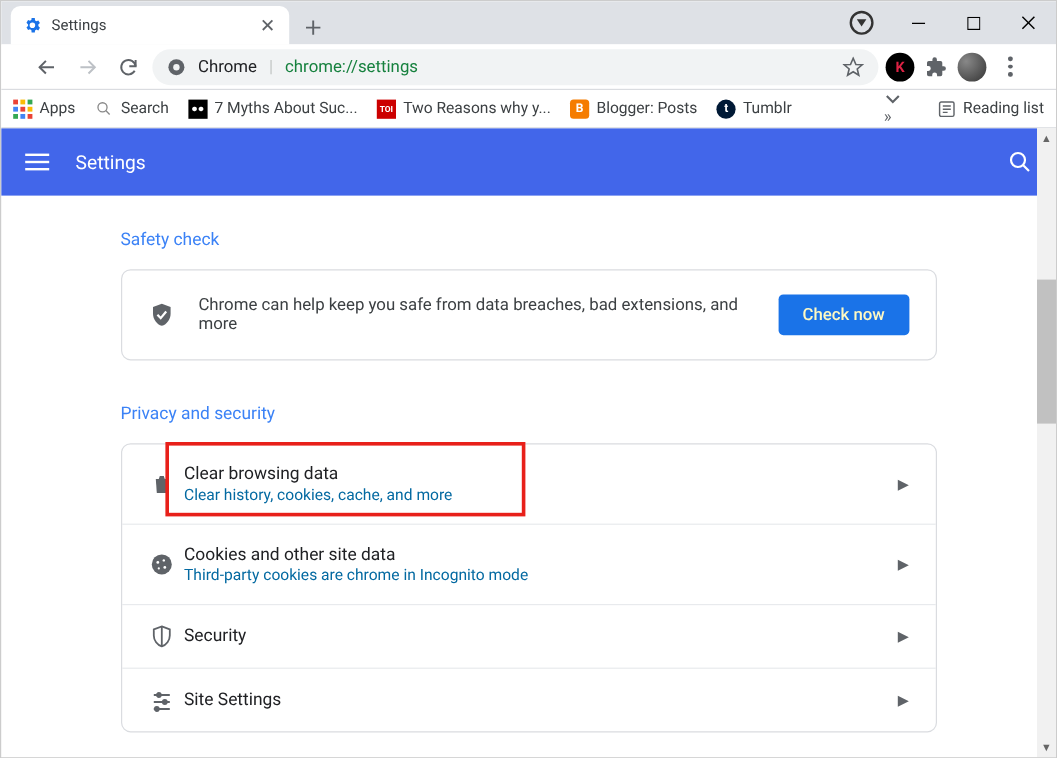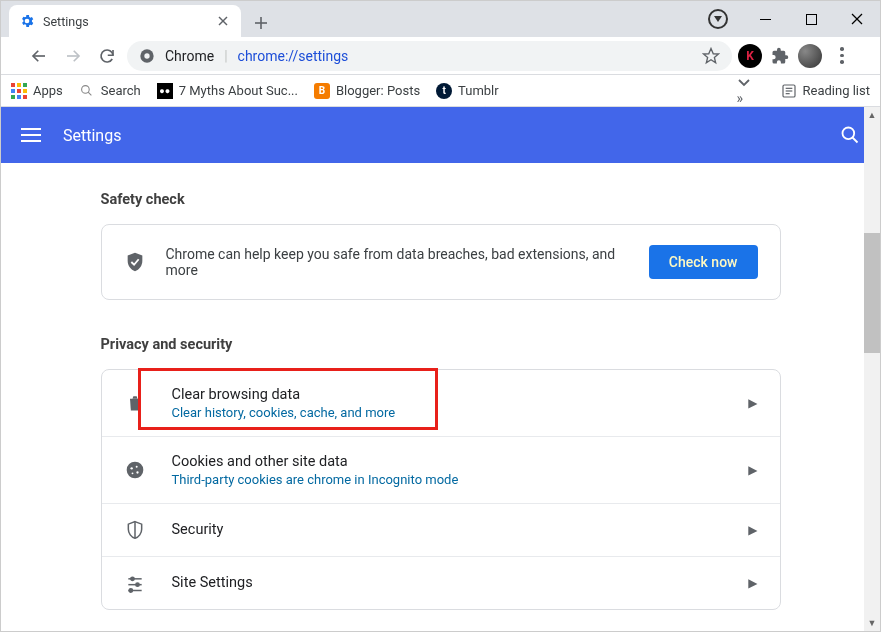--- a/index.html
+++ b/index.html
@@ -16,21 +16,21 @@
   .profile-ind { width:20px;height:20px; border:2px solid #333; border-radius:50%; position:relative; margin-right:14px; align-self:center; display:flex; align-items:center; justify-content:center;}
   .profile-ind:after{ content:""; border-left:4px solid transparent; border-right:4px solid transparent; border-top:6px solid #333; }
 
   
   .toolbar { height: 38px; background:#fff; border-bottom:1px solid #dadce0; display:flex; align-items:center; padding:0 24px; gap:6px; }
   .nav-btn { width:28px; height:28px; display:flex; align-items:center; justify-content:center; color:#5f6368; border-radius:50%; }
   .nav-btn.disabled { color:#bdc1c6; }
   .omnibox { flex:1; height:30px; background:#f1f3f4; border-radius:15px; display:flex; align-items:center; padding:0 12px; gap:10px; font-size:14px; color:#5f6368; }
   .omnibox .lock { color:#5f6368; }
   .omnibox .host { color:#202124; }
-  .omnibox .path { color:#1d4ed8; }
+  .omnibox .path { color:#15803d; }
   .omnibox .star { margin-left:auto; color:#5f6368; }
   .ext-icon { width:24px;height:24px; border-radius:50%; display:flex;align-items:center;justify-content:center; font-size:12px; font-weight:bold; }
   .ext-k { background:#000; color:#d24; }
   .ext-puzzle { color:#5f6368; }
   .avatar { width:24px;height:24px; border-radius:50%; background: radial-gradient(circle at 30% 30%, #888, #333); }
   .menu-dots { width:28px;height:28px; display:flex; flex-direction:column; align-items:center; justify-content:center; gap:3px; }
   .menu-dots span{ width:3.5px;height:3.5px;background:#5f6368;border-radius:50%; }
 
   
   .bookmarks { height: 32px; background:#fff; border-bottom:1px solid #dadce0; display:flex; align-items:center; padding:0 10px; gap:16px; font-size:13px; color:#3c4043; }
@@ -48,27 +48,27 @@
   
   .settings-header { height:56px; background:#4266ea; color:#fff; display:flex; align-items:center; padding:0 20px; gap:22px; font-size:16px; }
   .hamburger { width:20px; display:flex; flex-direction:column; gap:4px; }
   .hamburger span{ height:2px; background:#fff; }
   .settings-header .search { margin-left:auto; }
 
   
   .content-wrap { position:absolute; top:162px; bottom:0; left:0; right:0; overflow:hidden; }
   .content-scroll { height:100%; overflow-y:scroll; }
   .content { width: 680px; margin: 0 auto; padding: 28px 0 40px; }
-  .section-title { font-size:14.5px; color:#404040; margin-bottom:16px; font-weight:700; }
+  .section-title { font-size:14.5px; color:#3b82f6; margin-bottom:16px; font-weight:400; }
   .card { background:#fff; border:1px solid #dadce0; border-radius:8px; }
   .safety-row { display:flex; align-items:center; padding:20px 22px; gap:20px; }
   .safety-row .txt { flex:1; font-size:14px; color:#3c4043; }
   .check-btn { background:#1a73e8; color:#fef9c3; border:none; border-radius:4px; padding:9px 20px; font-size:14px; font-weight:500; }
   .section2 { margin-top:36px; }
-  .priv-row { display:flex; align-items:center; padding:16px 22px; gap:26px; border-top:1px solid #e8eaed; position:relative; }
+  .priv-row { display:flex; align-items:center; padding:16px 22px; gap:8px; border-top:1px solid #e8eaed; position:relative; }
   .priv-row:first-child { border-top:none; }
   .priv-icon { width:22px; color:#5f6368; flex-shrink:0; display:flex; align-items:center; justify-content:center; }
   .priv-text { flex:1; }
   .priv-text .t { font-size:14.5px; color:#202124; margin-bottom:2px; }
   .priv-text .s { font-size:13px; color:#0369a1; }
   .chev { color:#5f6368; font-size:12px; }
   .highlight-box { position:absolute; border:3px solid #e8201a; pointer-events:none; }
 
   
   .content-scroll::-webkit-scrollbar { width:16px; }
@@ -194,20 +194,24 @@
         <svg width="13" height="13" viewBox="0 0 24 24" fill="none" stroke="#888" stroke-width="2">
           <circle cx="10" cy="10" r="7"></circle>
           <line x1="21" y1="21" x2="15" y2="15"></line>
         </svg>
       </span>
     <span>Search</span>
   </div>
   <div class="bm">
     <span class="ico" style="background:#000;color:#fff;width:16px;height:16px;font-size:9px;font-weight:bold;display:flex;align-items:center;justify-content:center">●●</span>
     <span>7 Myths About Suc...</span>
+  </div>
+  <div class="bm">
+    <span class="ico" style="background:#c00;color:#fff;width:16px;height:16px;font-size:7px;font-weight:bold;display:flex;align-items:center;justify-content:center">TOI</span>
+    <span>Two Reasons why y...</span>
   </div>
   <div class="bm">
     <span class="ico" style="background:#f57c00;color:#fff;width:16px;height:16px;font-size:10px;font-weight:bold;display:flex;align-items:center;justify-content:center;border-radius:3px">B</span>
     <span>Blogger: Posts</span>
   </div>
   <div class="bm">
     <span class="ico" style="background:#001935;color:#fff;width:16px;height:16px;font-size:10px;font-weight:bold;display:flex;align-items:center;justify-content:center;border-radius:50%">t</span>
     <span>Tumblr</span>
   </div>
   <div class="bm-overflow">

